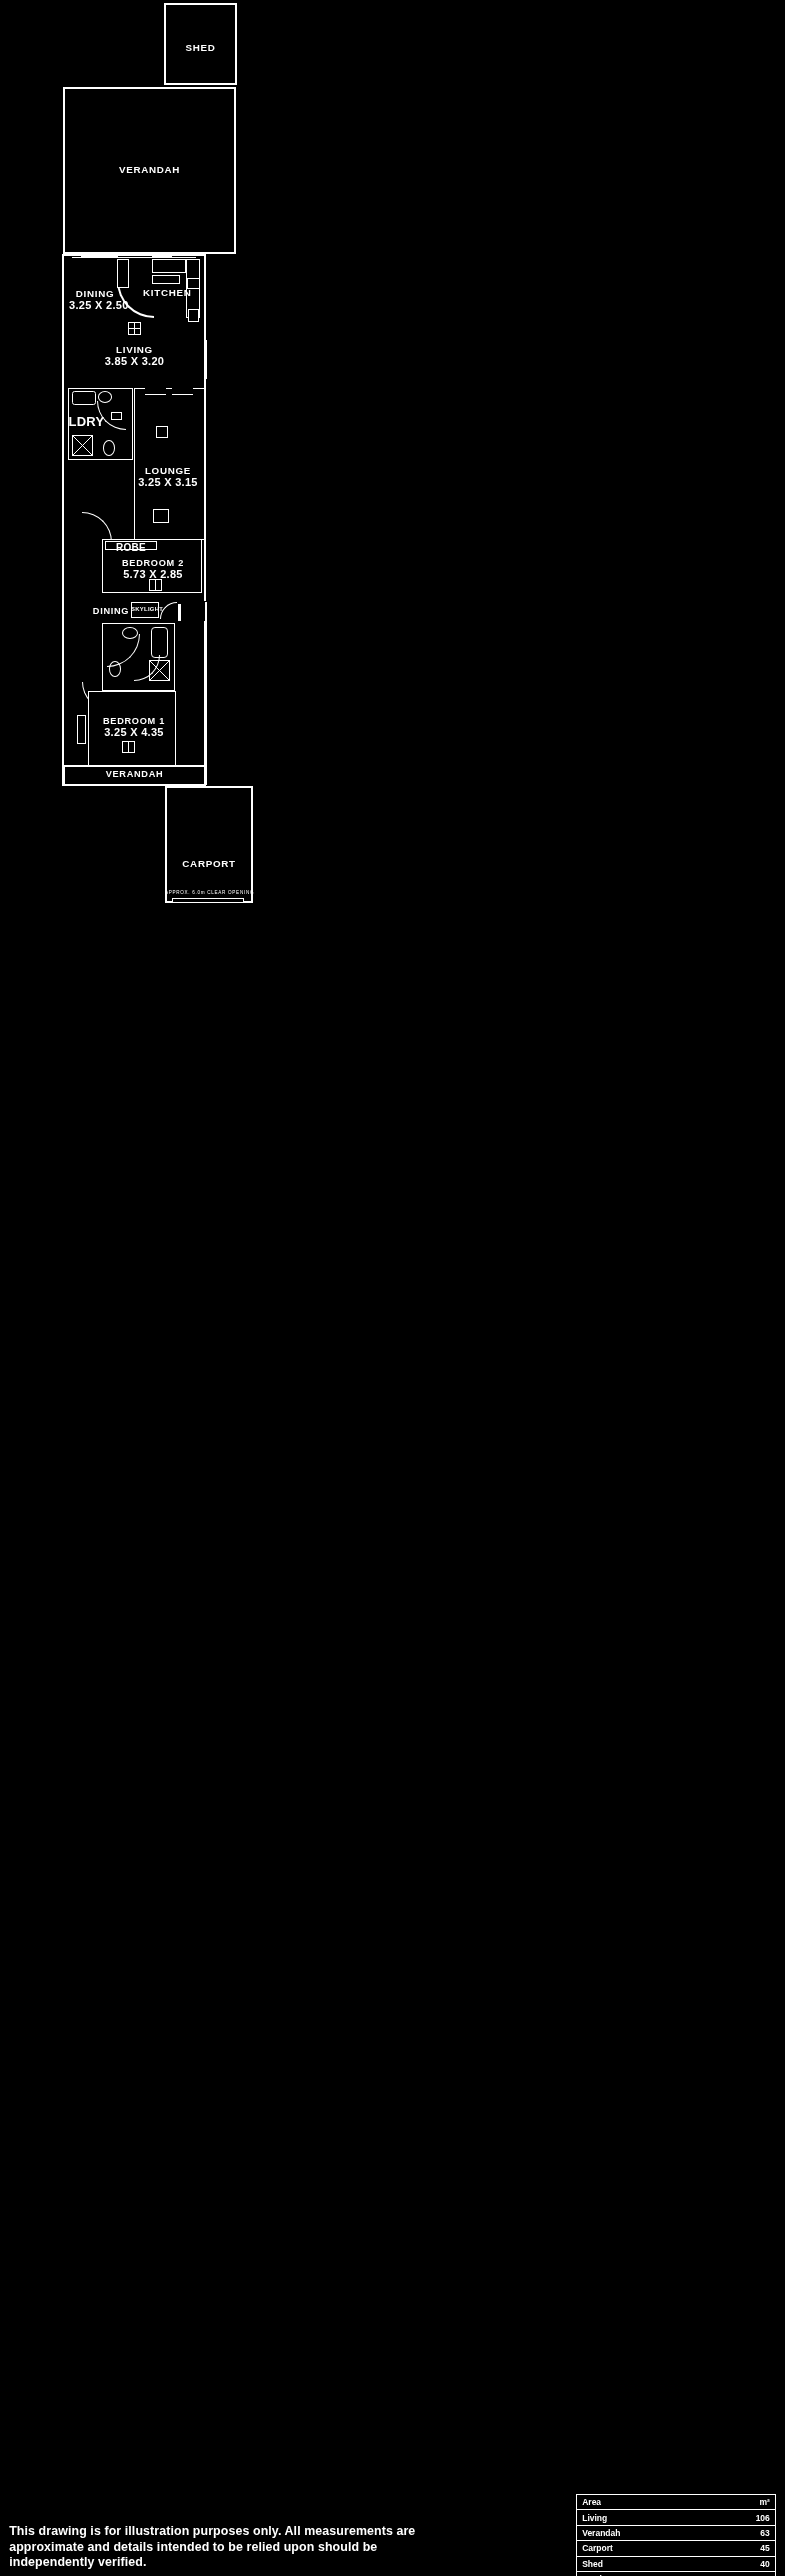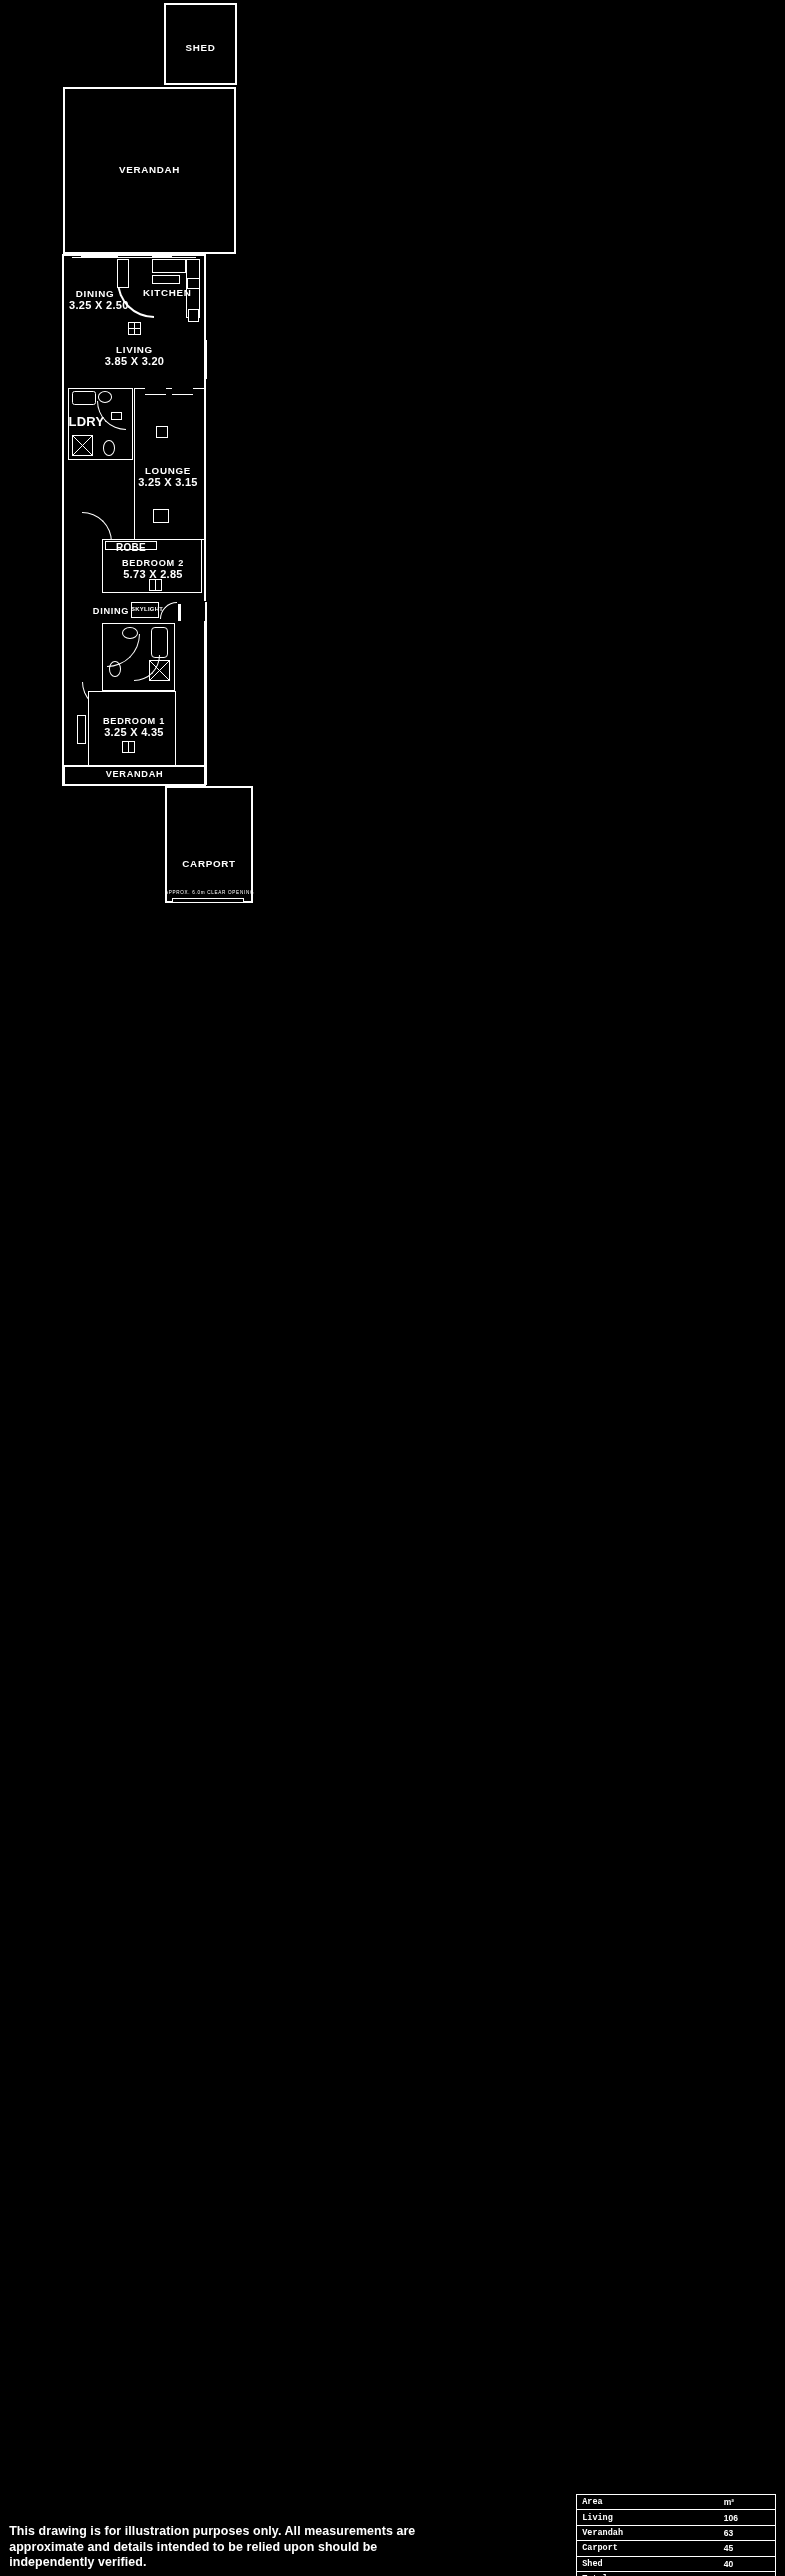--- a/index.html
+++ b/index.html
@@ -19,22 +19,22 @@
 
   
   .note{position:absolute;left:9.2px;top:2524px;width:419px;font-size:12.4px;
         font-weight:bold;line-height:15.7px;letter-spacing:0.1px;color:#fff;}
 
   
   .area-table{position:absolute;left:576px;top:2494px;width:200px;
               border:1.3px solid #fff;box-sizing:border-box;font-size:8.5px;}
   .area-table .row{display:flex;border-bottom:0.7px solid #fff;height:14.4px;align-items:center;}
   .area-table .row:last-child{border-bottom:none;}
-  .area-table .c1{flex:1;padding-left:5.2px;font-weight:bold;font-family:Liberation Mono, monospace;}
-  .area-table .c2{width:46px;padding-right:5.2px;font-weight:bold;}
+  .area-table .c1{flex:1;padding-left:5.2px;font-weight:bold;}
+  .area-table .c2{width:46px;text-align:right;padding-right:5.2px;font-weight:bold;}
   .area-table .hdr .c1,.area-table .hdr .c2{font-weight:bold;}
 
   
   .circle{position:absolute;border:1.3px solid #fff;border-radius:50%;box-sizing:border-box;}
   .rnd{border-radius:3.9px;}
   .hatch{position:absolute;border:1.3px solid #fff;box-sizing:border-box;
          background:
            linear-gradient(45deg,transparent 48%,#fff 48%,#fff 52%,transparent 52%),
            linear-gradient(-45deg,transparent 48%,#fff 48%,#fff 52%,transparent 52%);}
   .arc{position:absolute;border:1.3px solid #fff;box-sizing:border-box;background:transparent;}

